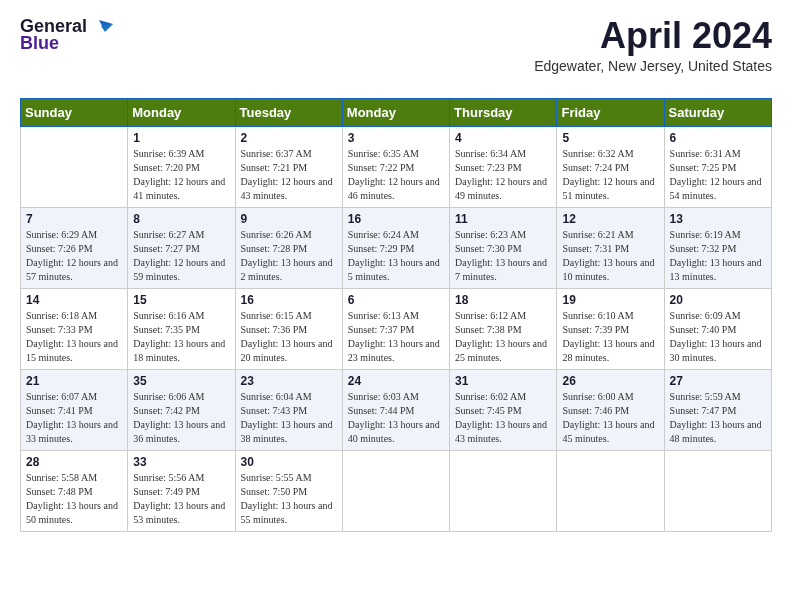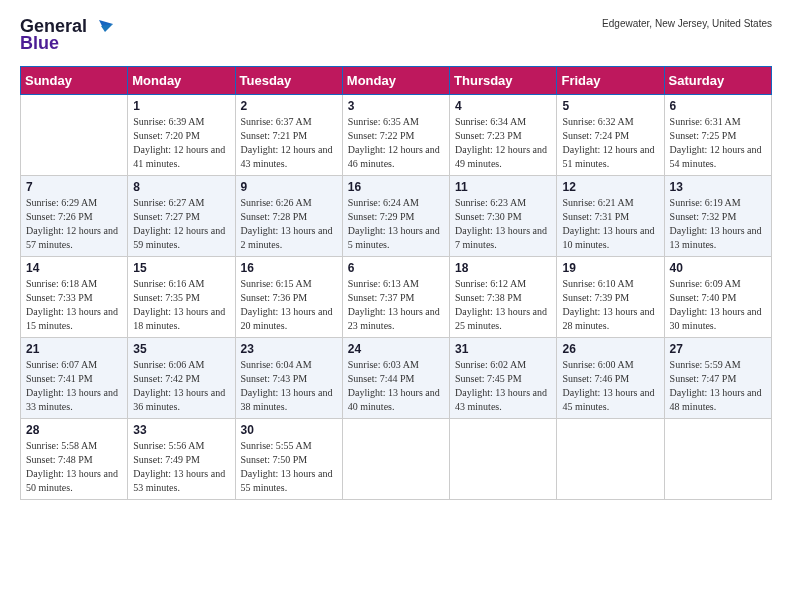--- a/index.html
+++ b/index.html
@@ -7,21 +7,21 @@
       font-family: Arial, sans-serif;
       background: #fff;
       width: 792px;
       min-height: 612px;
       padding: 16px 20px;
     }
     .header {
       display: flex;
       justify-content: space-between;
       align-items: flex-start;
-      margin-bottom: 12px;
+      margin-bottom: 24px;
     }
     .logo {
       display: flex;
       flex-direction: column;
       align-items: flex-start;
     }
     .logo-row {
       display: flex;
       align-items: center;
       gap: 2px;
@@ -29,31 +29,31 @@
     .title-block {
       text-align: right;
     }
     .month-title {
       font-size: 36px;
       font-weight: bold;
       color: #1a1a2e;
       line-height: 1.1;
     }
     .location {
-      font-size: 10px;
+      font-size: 14px;
       color: #333;
       margin-top: 2px;
     }
     .calendar {
       width: 100%;
       border-collapse: collapse;
       border: 1px solid #ccc;
     }
     .calendar th {
-      background: #be185d;
+      background: #4d7c0f;
       color: #fff;
       font-size: 13px;
       font-weight: bold;
       padding: 6px 4px;
       text-align: left;
       border: 1px solid #1565c0;
     }
     .calendar td {
       vertical-align: top;
       border: 1px solid #ccc;
@@ -94,20 +94,21 @@
     <div class="logo-row">
       <span style="font-size:18px;font-weight:bold;color:#1a1a2e;">General</span>
       <svg width="22" height="18" viewBox="0 0 22 18" style="margin-left:2px;">
         <polygon points="8,2 22,6 12,10" fill="#1565c0"></polygon>
         <polygon points="10,8 22,6 14,14" fill="#1a75bc"></polygon>
       </svg>
     </div>
     <span style="font-size:18px;font-weight:bold;color:#4c1d95;margin-top:-4px;">Blue</span>
   </div>
   <div class="title-block">
+    <div class="month-title">April 2024</div>
     <div class="location">Edgewater, New Jersey, United States</div>
   </div>
 </div>
 
 <table class="calendar">
   <thead>
     <tr>
     <th>Sunday</th>
         <th>Monday</th>
         <th>Tuesday</th>
@@ -194,21 +195,21 @@
         </td>
         <td>
           <span class="day-number">18</span>
           <div class="day-info">Sunrise: 6:12 AM<br>Sunset: 7:38 PM<br>Daylight: 13 hours and 25 minutes.</div>
         </td>
         <td>
           <span class="day-number">19</span>
           <div class="day-info">Sunrise: 6:10 AM<br>Sunset: 7:39 PM<br>Daylight: 13 hours and 28 minutes.</div>
         </td>
         <td>
-          <span class="day-number">40</span>
+          <span class="day-number">20</span>
           <div class="day-info">Sunrise: 6:09 AM<br>Sunset: 7:40 PM<br>Daylight: 13 hours and 30 minutes.</div>
         </td>
       </tr>
       <tr class="row-shaded">
         <td>
           <span class="day-number">21</span>
           <div class="day-info">Sunrise: 6:07 AM<br>Sunset: 7:41 PM<br>Daylight: 13 hours and 33 minutes.</div>
         </td>
         <td>
           <span class="day-number">35</span>

